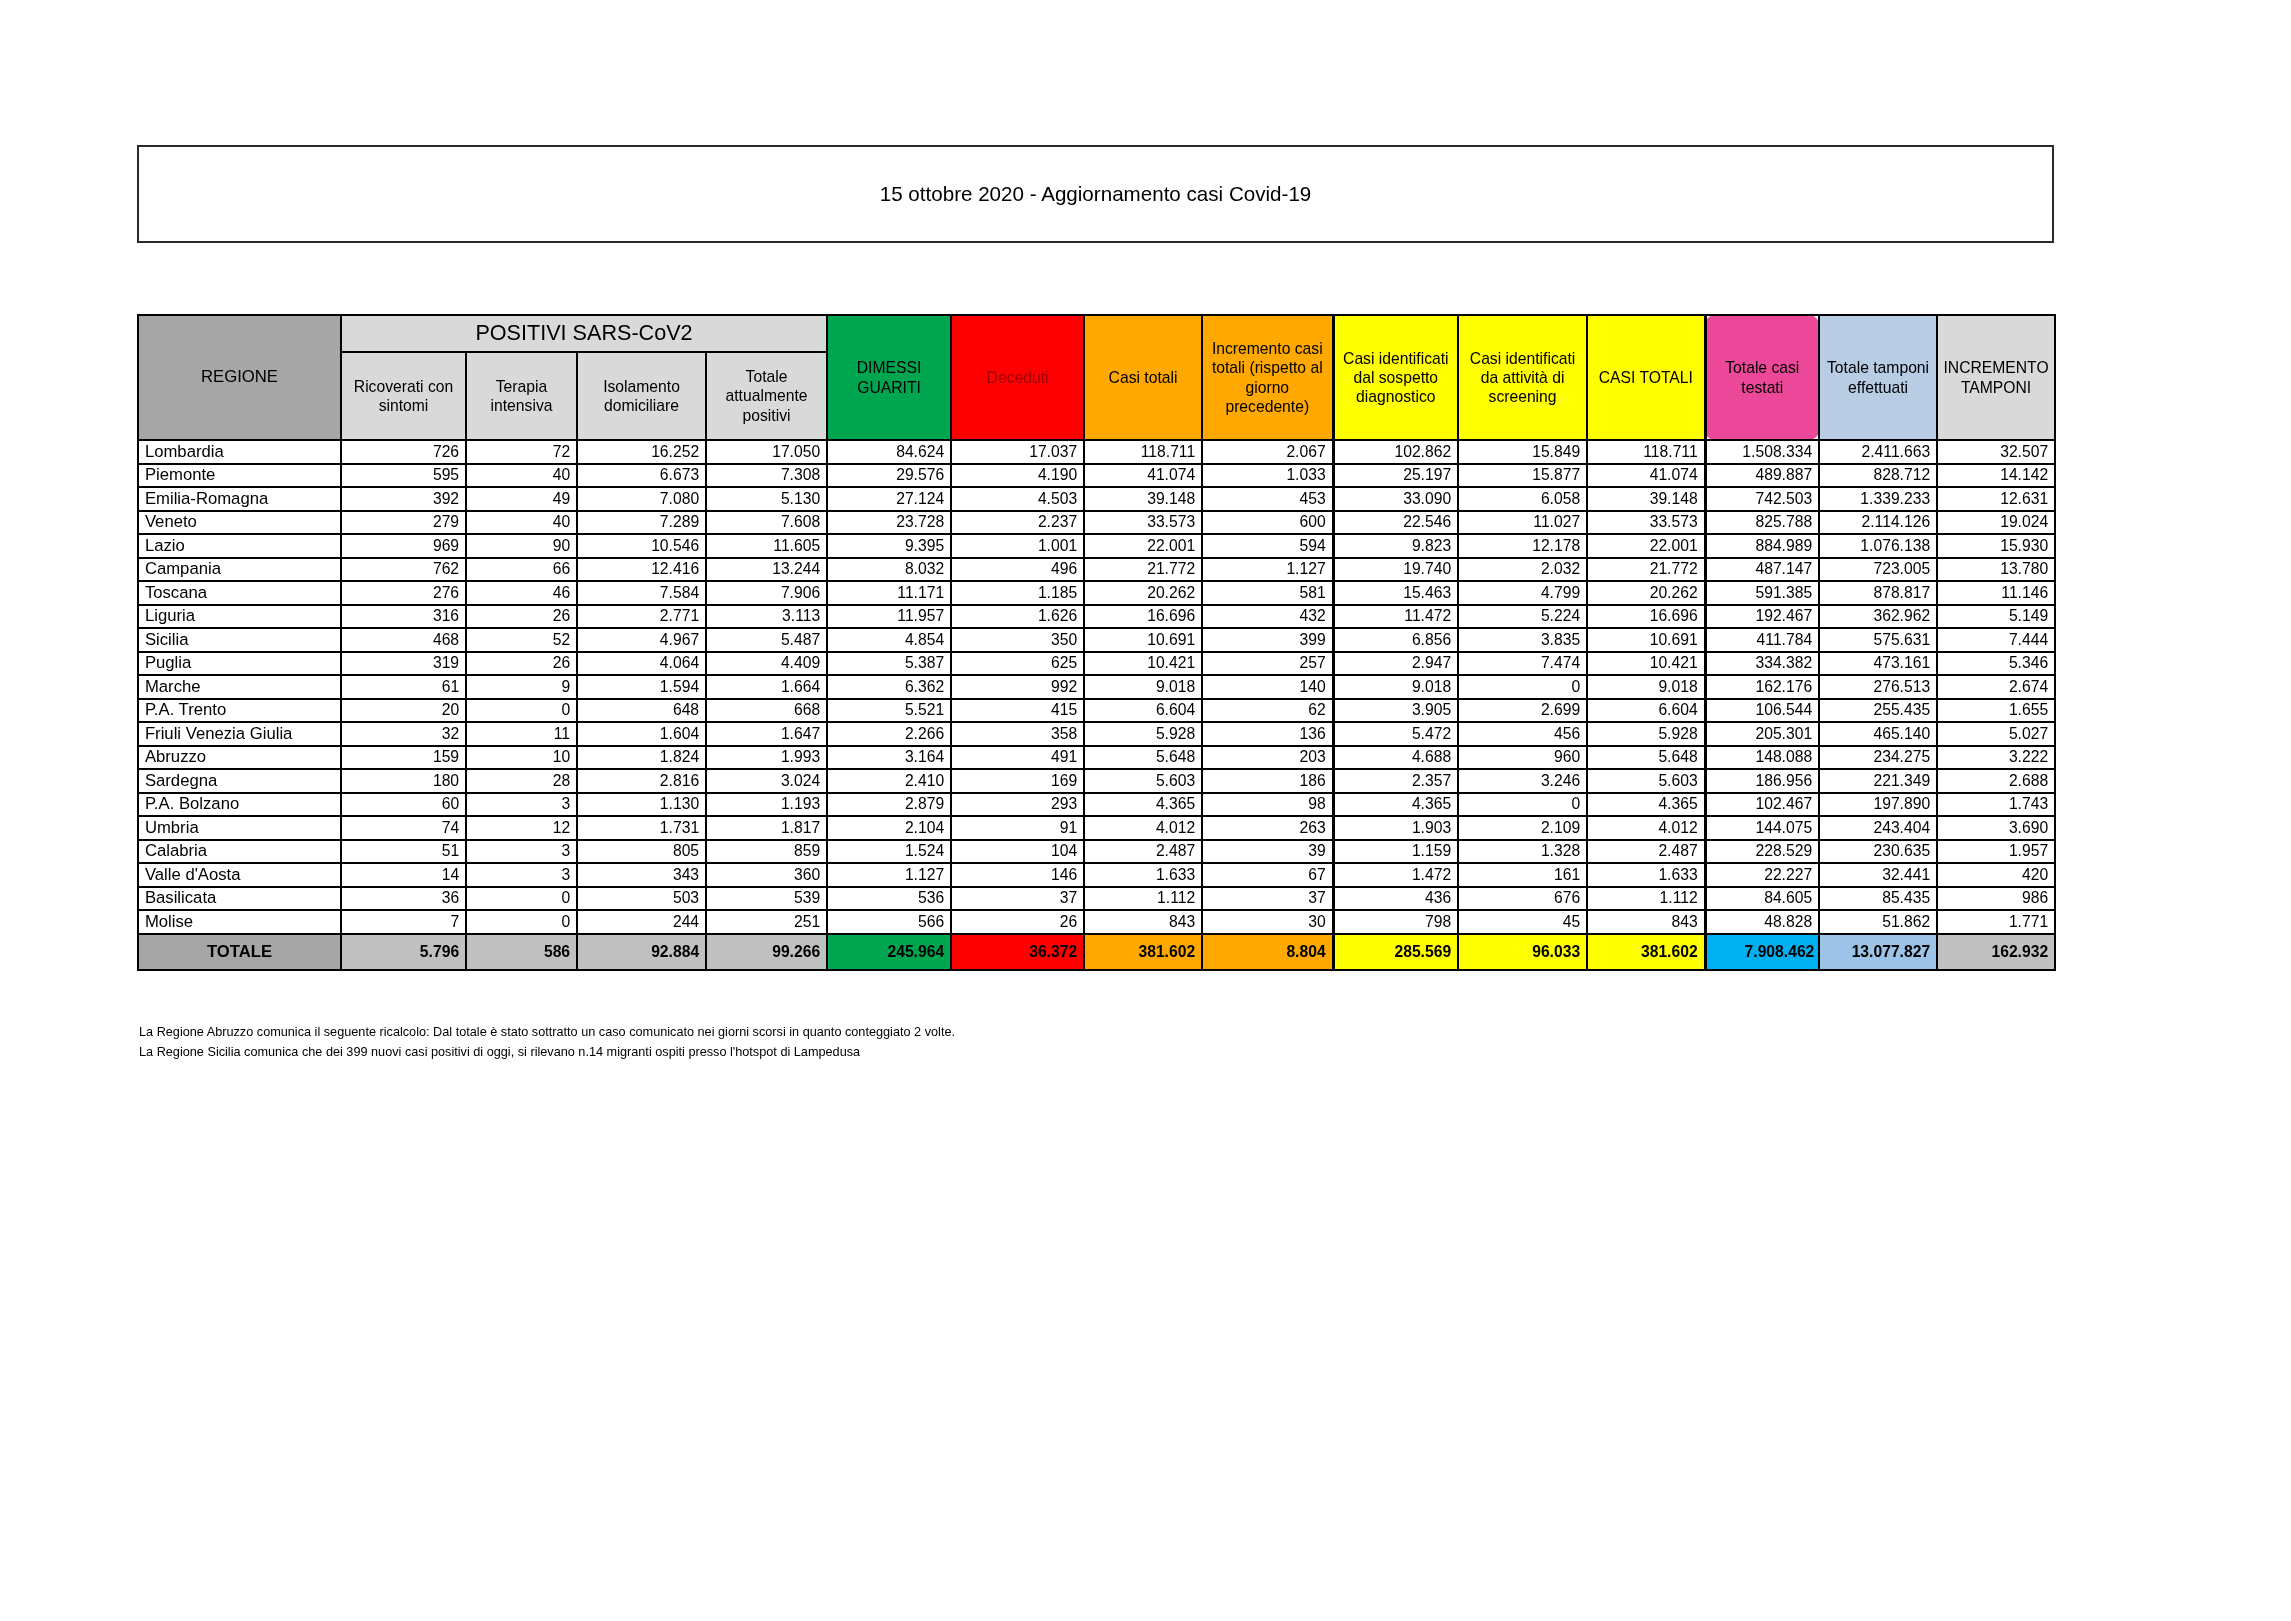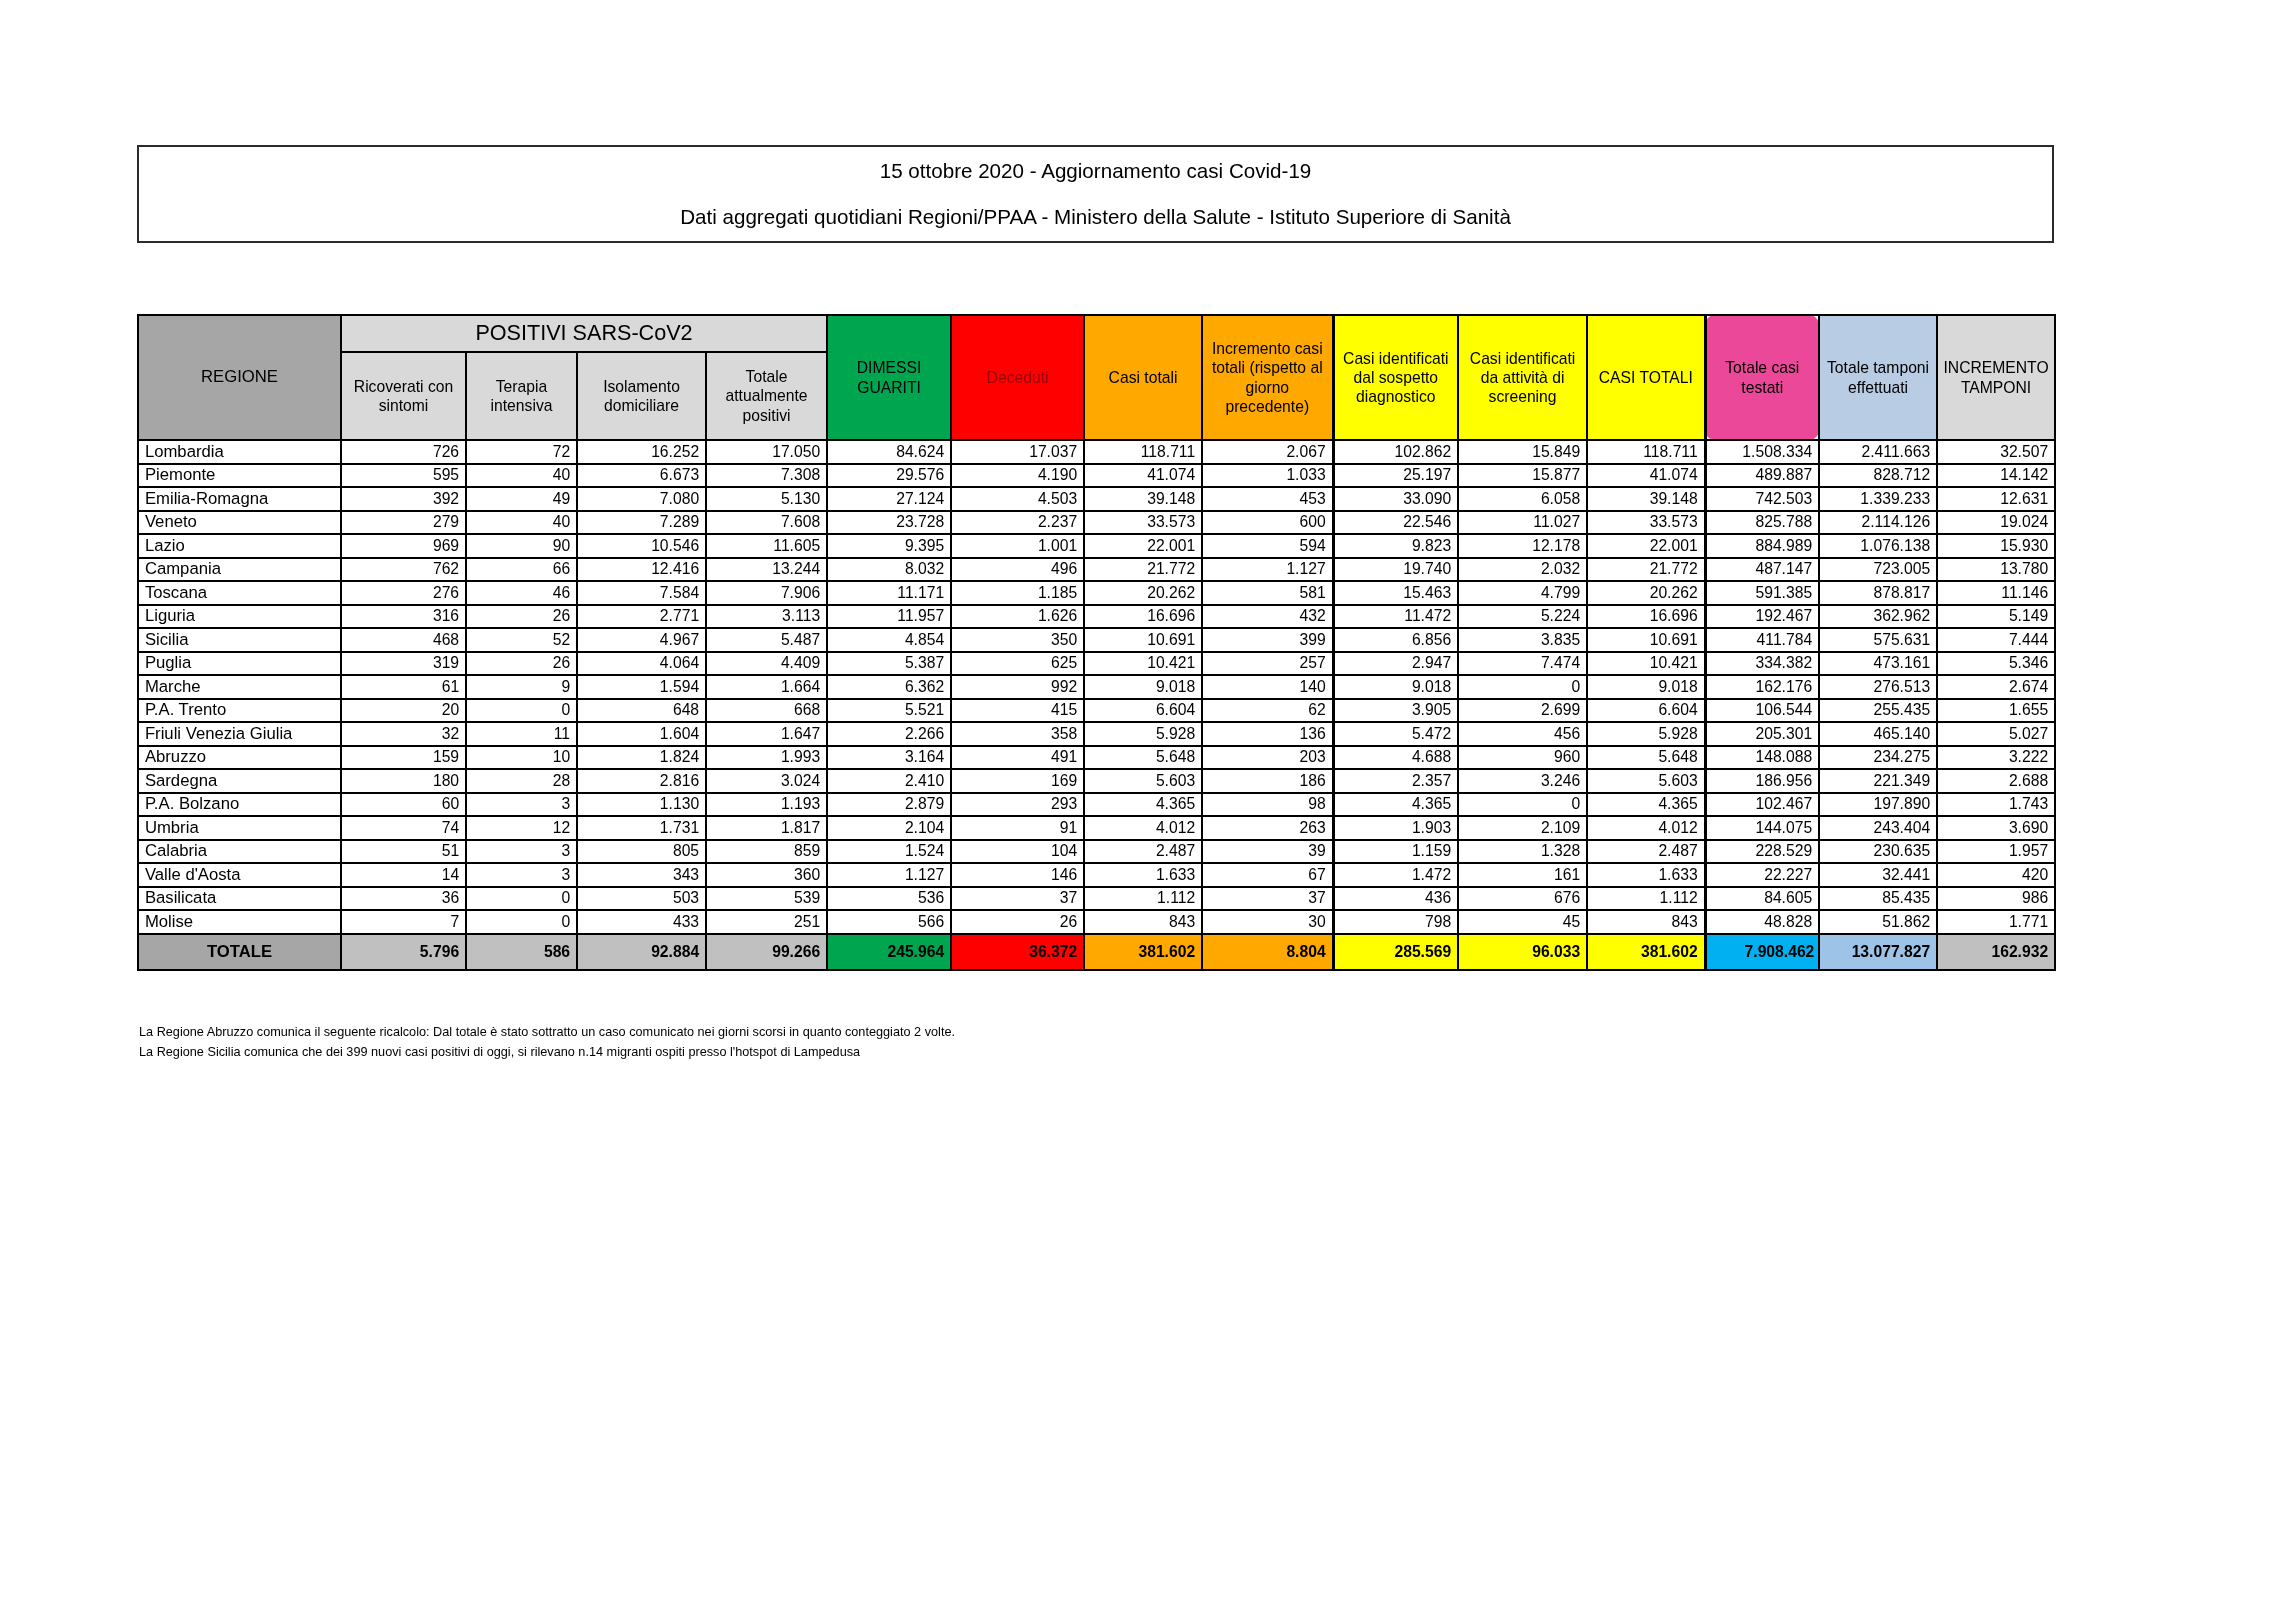--- a/index.html
+++ b/index.html
@@ -104,21 +104,20 @@
   .notes-heading { font-size: 16.7px; margin-bottom: 35px; }
   .note-line { font-size: 12.7px; line-height: 1.55; }
 </style>
 </head>
 <body>
 
 <div class="page">
 
   <div class="title-box">
     <div class="title-line">15 ottobre 2020 - Aggiornamento casi Covid-19</div>
-    <div class="title-line">Dati aggregati quotidiani Regioni/PPAA - Ministero della Salute - Istituto Superiore di Sanità</div>
   </div>
 
   <table class="covid-table">
     <colgroup>
       <col style="width:203px">
         <col style="width:125px">
         <col style="width:111px">
         <col style="width:129px">
       <col style="width:121px">
         <col style="width:124px">
@@ -492,21 +491,21 @@
           <td class="num c9">676</td>
           <td class="num c10">1.112</td>
           <td class="num c11 thickL">84.605</td>
           <td class="num c12">85.435</td>
           <td class="num c13">986</td>
         </tr>
         <tr>
           <td class="region">Molise</td>
           <td class="num c0">7</td>
           <td class="num c1">0</td>
-          <td class="num c2">433</td>
+          <td class="num c2">244</td>
           <td class="num c3">251</td>
           <td class="num c4">566</td>
           <td class="num c5">26</td>
           <td class="num c6">843</td>
           <td class="num c7">30</td>
           <td class="num c8 thickL">798</td>
           <td class="num c9">45</td>
           <td class="num c10">843</td>
           <td class="num c11 thickL">48.828</td>
           <td class="num c12">51.862</td>

